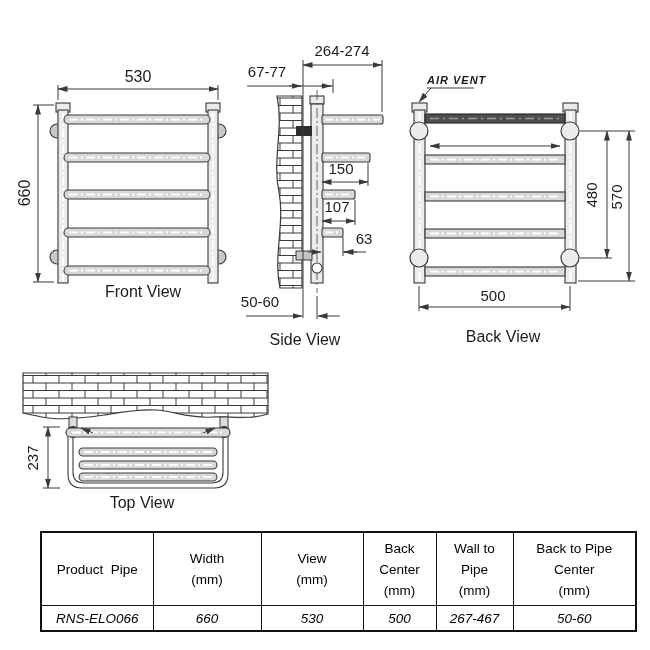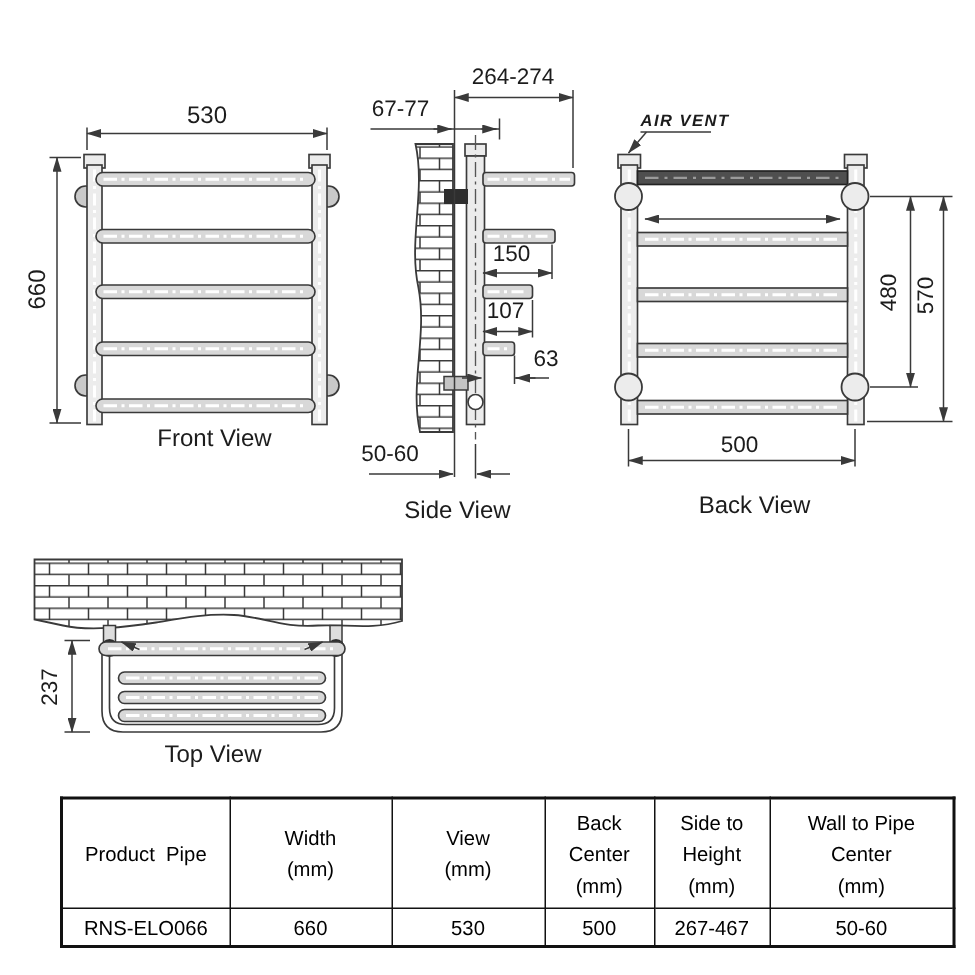--- a/index.html
+++ b/index.html
@@ -9,21 +9,21 @@
   .dim{font-size:15px;}
   .dimbig{font-size:16px;}
   .viewlabel{font-size:16px;}
   .airvent{font-size:11px;font-style:italic;font-weight:600;letter-spacing:1px;}
   
   #spec-table{position:absolute;left:40px;top:531px;width:595px;border-collapse:collapse;
               table-layout:fixed;background:#fff;}
   #spec-table td,#spec-table th{border:1.6px solid #111;padding:0;text-align:center;
               font-weight:400;color:#000;font-size:13.5px;vertical-align:middle;}
   #spec-table th{height:72px;}
-  #spec-table td{height:24px;}
+  #spec-table td{height:24px;font-style:italic;}
   #spec-table{border:2.2px solid #111;}
   .hline{display:block;line-height:21px;white-space:pre;}
 </style>
 </head>
 <body>
 
 <div id="canvas">
 <svg width="650" height="650" viewBox="0 0 650 650">
   <defs>
     <marker id="arr" viewBox="0 0 10 6" refX="9.5" refY="3" markerWidth="10" markerHeight="6" orient="auto-start-reverse">
@@ -234,26 +234,26 @@
     <th>
       <span class="hline">View</span>
       <span class="hline">(mm)</span>
     </th>
     <th>
       <span class="hline">Back</span>
       <span class="hline">Center</span>
       <span class="hline">(mm)</span>
     </th>
     <th>
-      <span class="hline">Side to</span>
-      <span class="hline">Height</span>
-      <span class="hline">(mm)</span>
-    </th>
-    <th>
-      <span class="hline">Wall to Pipe</span>
+      <span class="hline">Wall to</span>
+      <span class="hline">Pipe</span>
+      <span class="hline">(mm)</span>
+    </th>
+    <th>
+      <span class="hline">Back to Pipe</span>
       <span class="hline">Center</span>
       <span class="hline">(mm)</span>
     </th>
   </tr>
   <tr>
     <td>RNS-ELO066</td>
     <td>660</td>
     <td>530</td>
     <td>500</td>
     <td>267-467</td>

